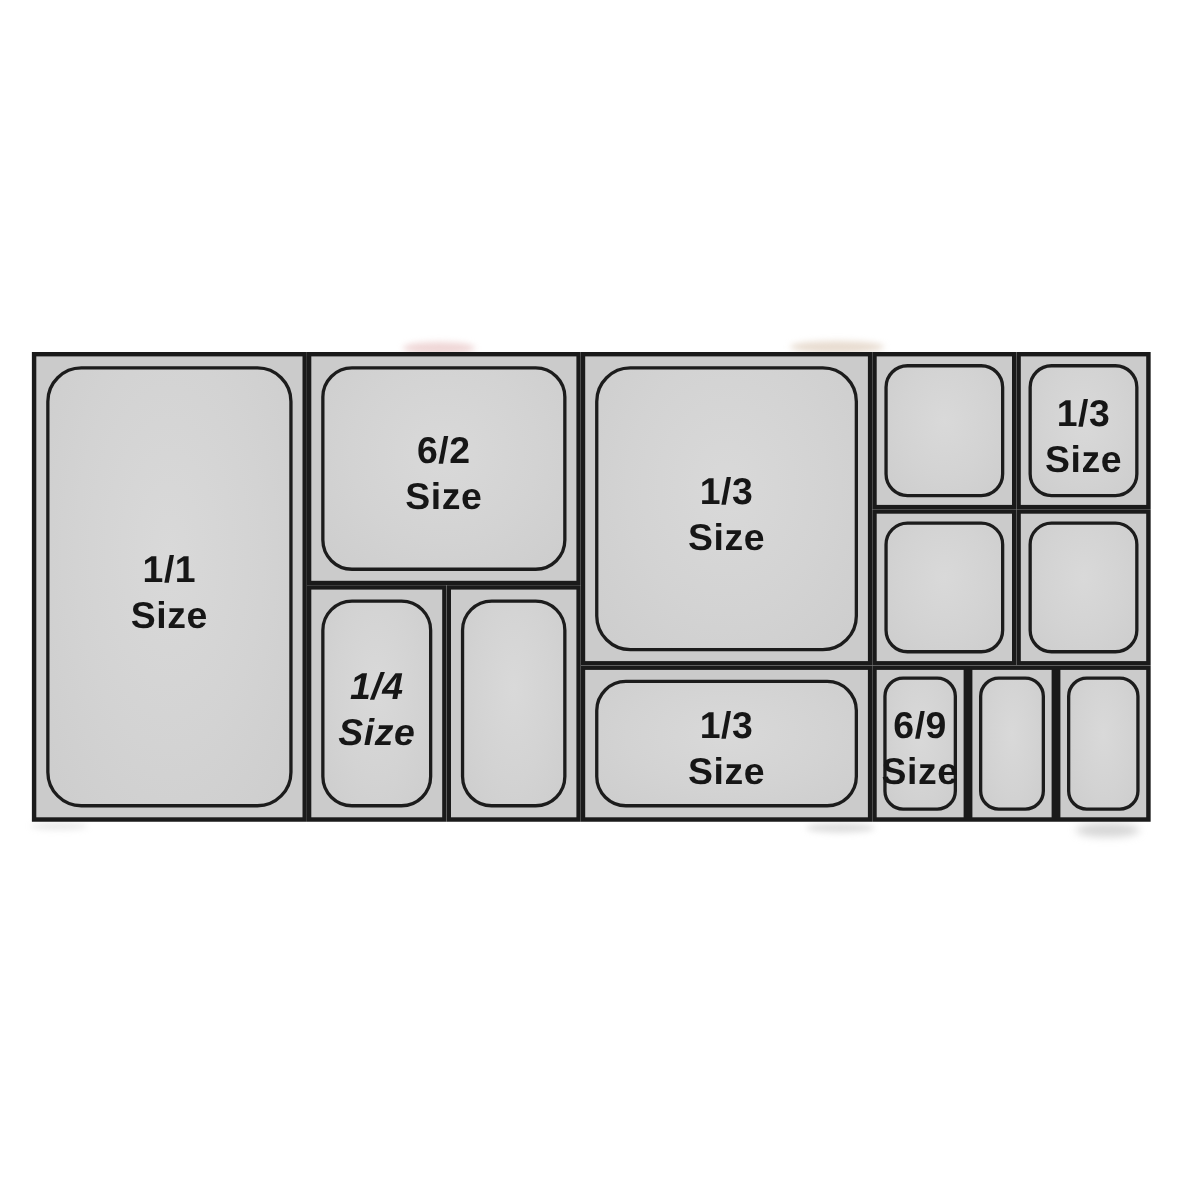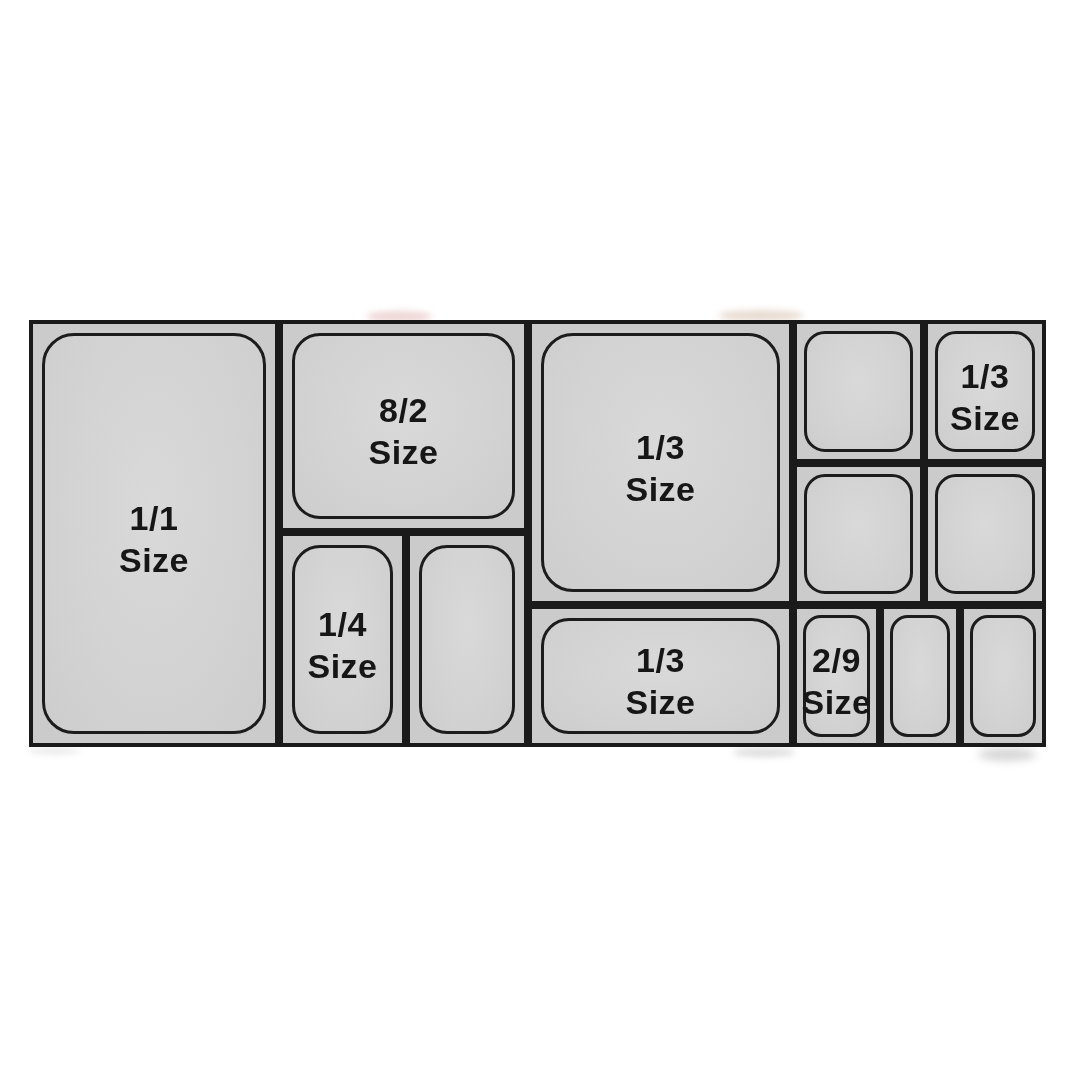--- a/index.html
+++ b/index.html
@@ -40,21 +40,21 @@
     font-size: 34px;
     line-height: 42px;
     letter-spacing: 0.5px;
     color: #161616;
     z-index: 2;
   }
 
   
   .c1  { left:  29px; top: 320px; width: 250px; height: 427px; text-decoration: underline; }  
   .c2  { left: 279px; top: 320px; width: 249px; height: 212px; }  
-  .c3  { left: 279px; top: 532px; width: 127px; height: 215px; }  
+  .c3  { left: 279px; top: 532px; width: 127px; height: 215px; font-style: italic; }  
   .c4  { left: 406px; top: 532px; width: 122px; height: 215px; }  
   .c5  { left: 528px; top: 320px; width: 265px; height: 285px; }  
   .c6  { left: 528px; top: 605px; width: 265px; height: 142px; }  
   .c7  { left: 793px; top: 320px; width: 131px; height: 143px; }  
   .c8  { left: 924px; top: 320px; width: 122px; height: 143px; }  
   .c9  { left: 793px; top: 463px; width: 131px; height: 142px; }  
   .c10 { left: 924px; top: 463px; width: 122px; height: 142px; }  
   .c11 { left: 793px; top: 605px; width:  87px; height: 142px; }  
   .c12 { left: 880px; top: 605px; width:  80px; height: 142px; }  
   .c13 { left: 960px; top: 605px; width:  86px; height: 142px; }  
@@ -82,21 +82,21 @@
     <div class="inner"></div>
     <div class="label">
       <span>1/1</span>
       <span>Size</span>
     </div>
   </div>
 
   <div class="cell big c2">
     <div class="inner"></div>
     <div class="label">
-      <span>8/2</span>
+      <span>6/2</span>
       <span>Size</span>
     </div>
   </div>
 
   <div class="cell big c3">
     <div class="inner"></div>
     <div class="label">
       <span>1/4</span>
       <span>Size</span>
     </div>
@@ -138,21 +138,21 @@
     <div class="inner"></div>
   </div>
 
   <div class="cell small c10">
     <div class="inner"></div>
   </div>
 
   <div class="cell narrow c11">
     <div class="inner"></div>
     <div class="label">
-      <span>2/9</span>
+      <span>6/9</span>
       <span>Size</span>
     </div>
   </div>
 
   <div class="cell narrow c12">
     <div class="inner"></div>
   </div>
 
   <div class="cell narrow c13">
     <div class="inner"></div>

